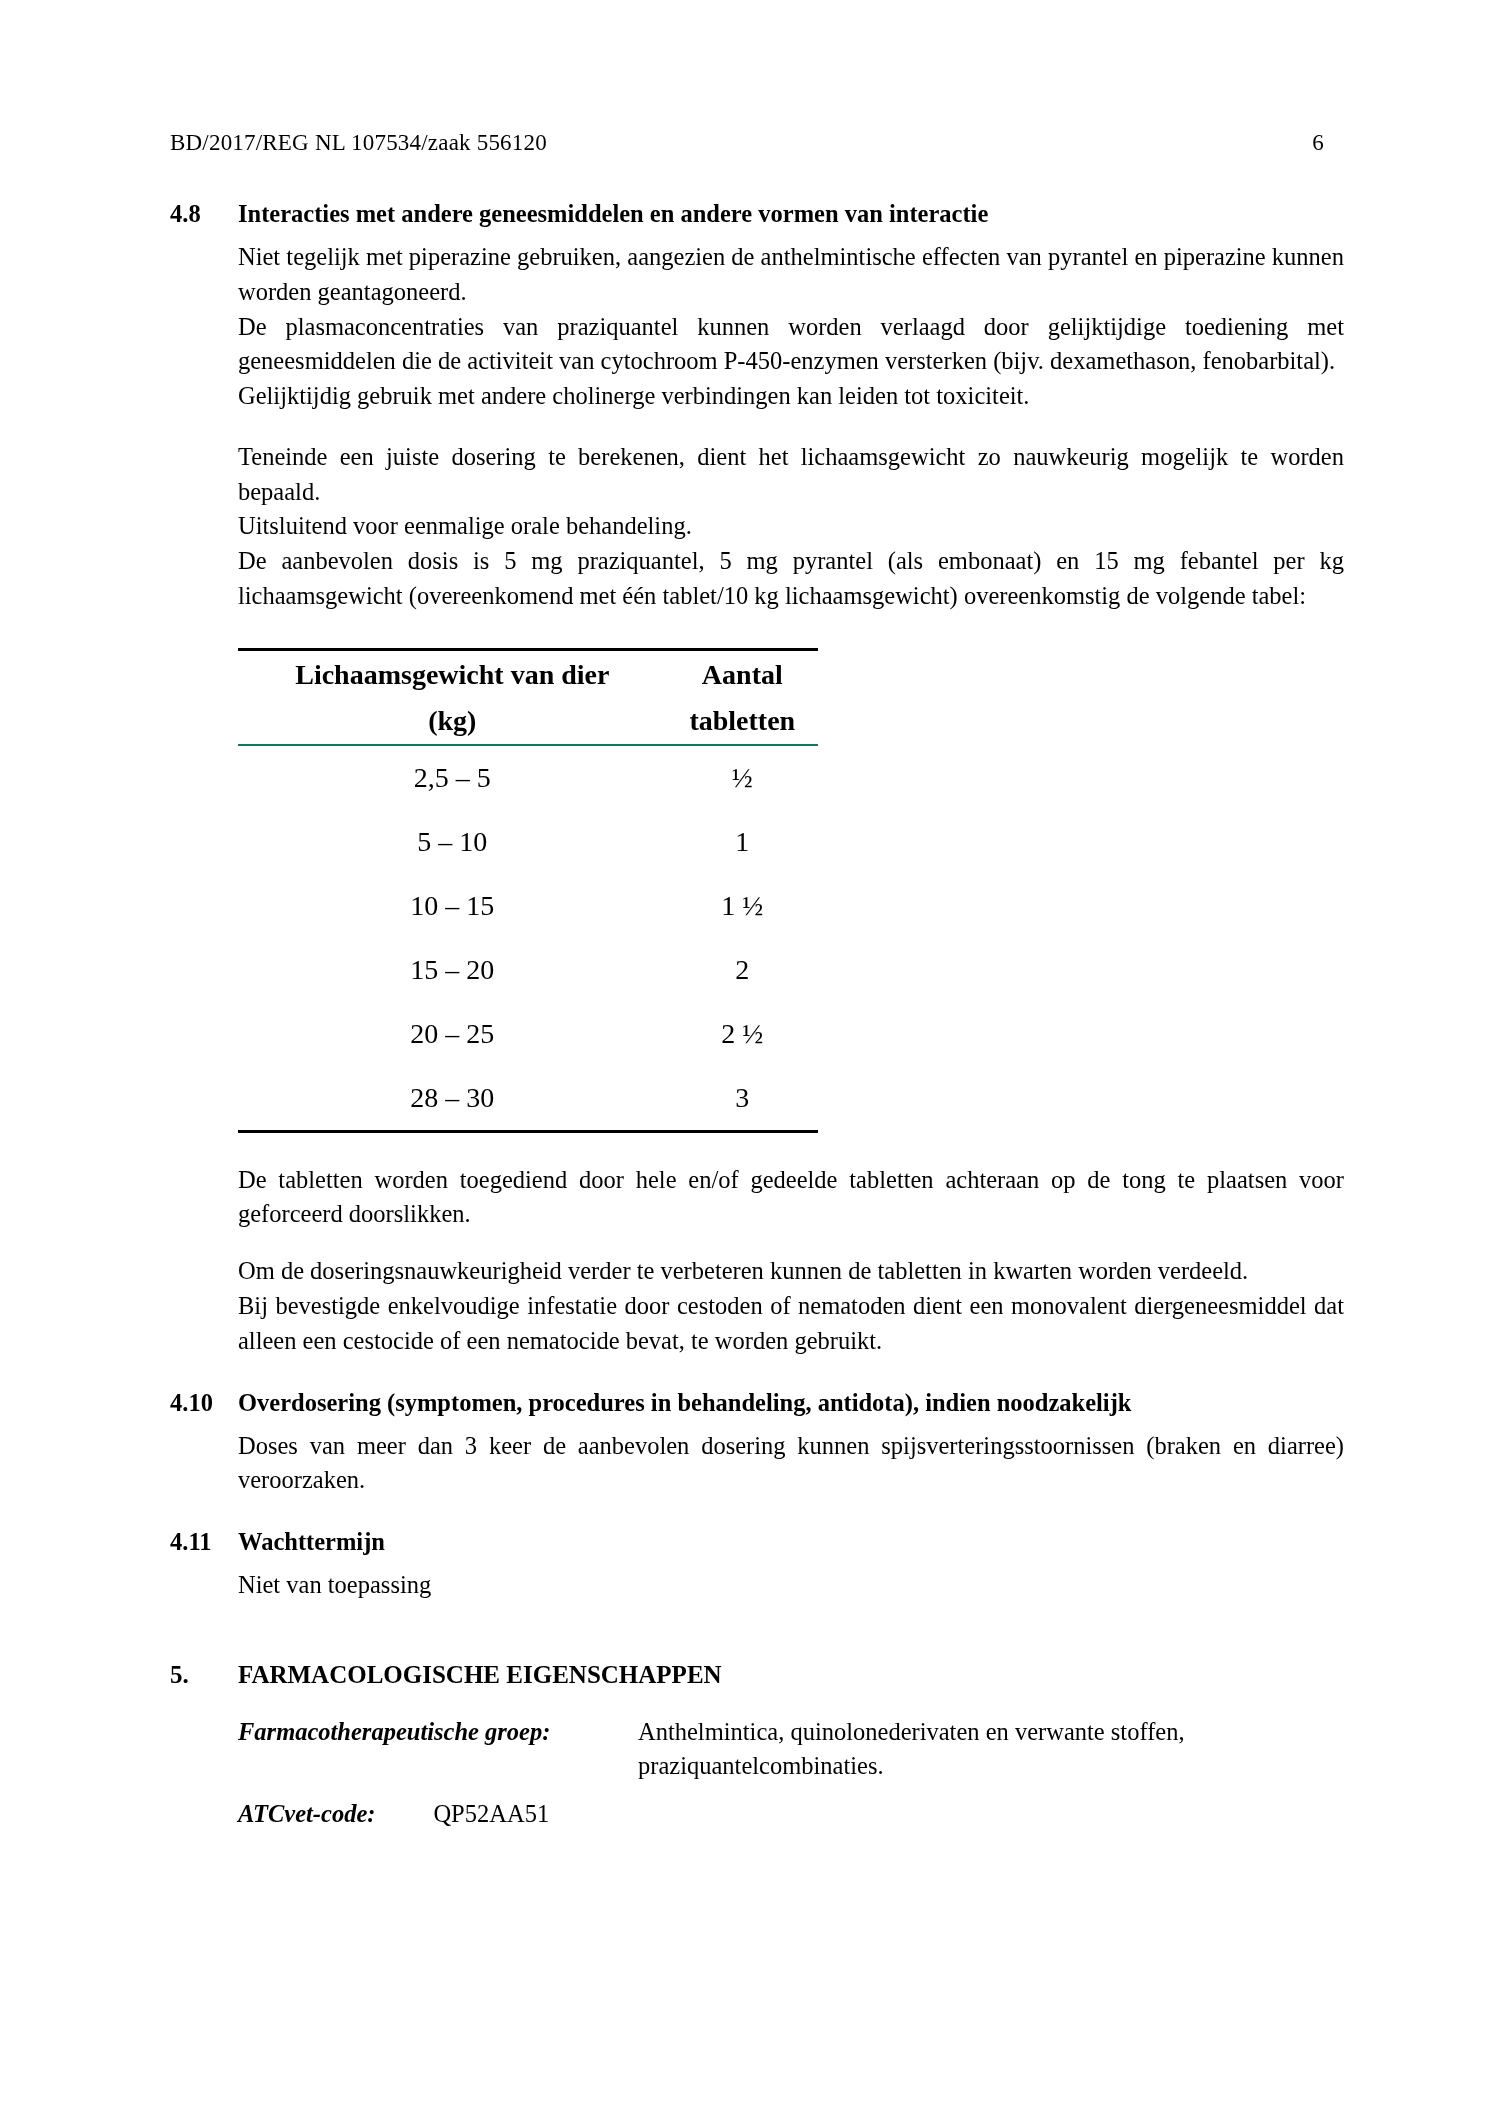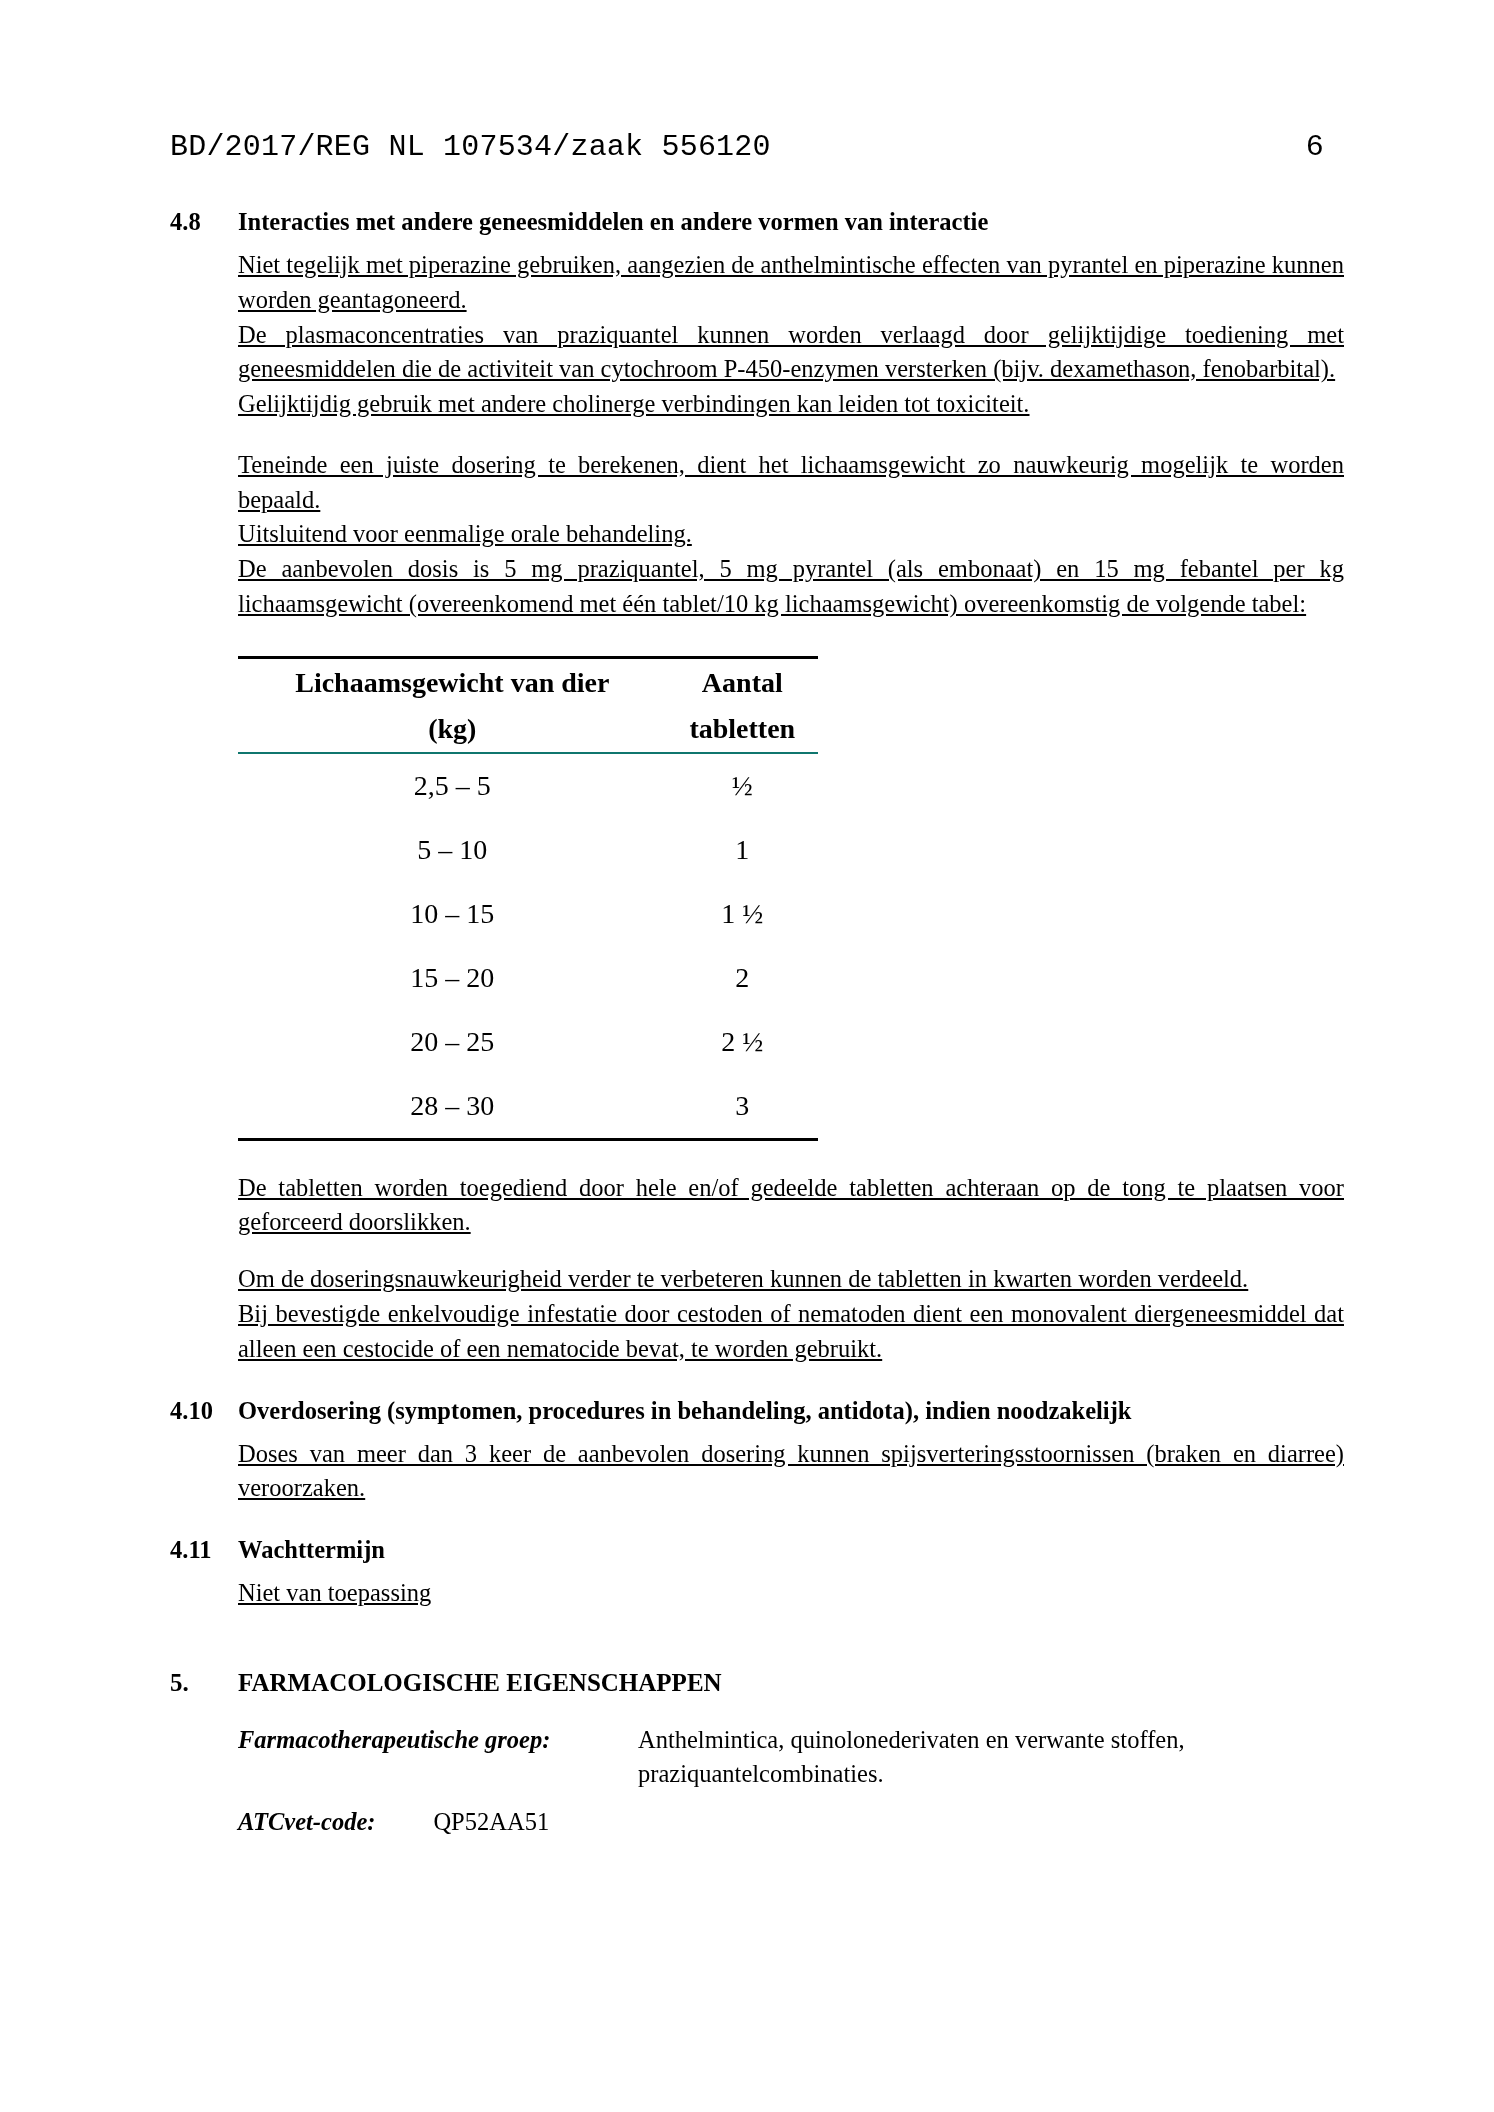--- a/index.html
+++ b/index.html
@@ -20,22 +20,22 @@
     height: 2112px;
     box-sizing: border-box;
     padding: 130px 150px 0 170px;
   }
 
   
   .header {
     display: flex;
     justify-content: space-between;
     align-items: baseline;
-    font-family: Liberation Mono, monospace;
-    font-size: 30px;
+    font-family: Liberation Serif, serif;
+    font-size: 23px;
     letter-spacing: 0.2px;
     margin-bottom: 44px;
   }
   .header .doc-ref { white-space: nowrap; }
   .header .page-no { padding-right: 20px; }
 
   
   .section {
     position: relative;
     margin-bottom: 26px;
@@ -52,21 +52,20 @@
     flex: 0 0 68px;
   }
   .section-title {
     flex: 1;
   }
   .section-body {
     margin-left: 68px;
     font-size: 24.5px;
     line-height: 1.42;
     text-align: justify;
-    text-decoration: underline;
   }
   .section-body p {
     margin: 0;
   }
   .section-body p + p { margin-top: 0px; }
   .gap-p { margin-top: 22px !important; }
 
   
   .table-wrap {
     margin: 34px 0 30px 68px;

